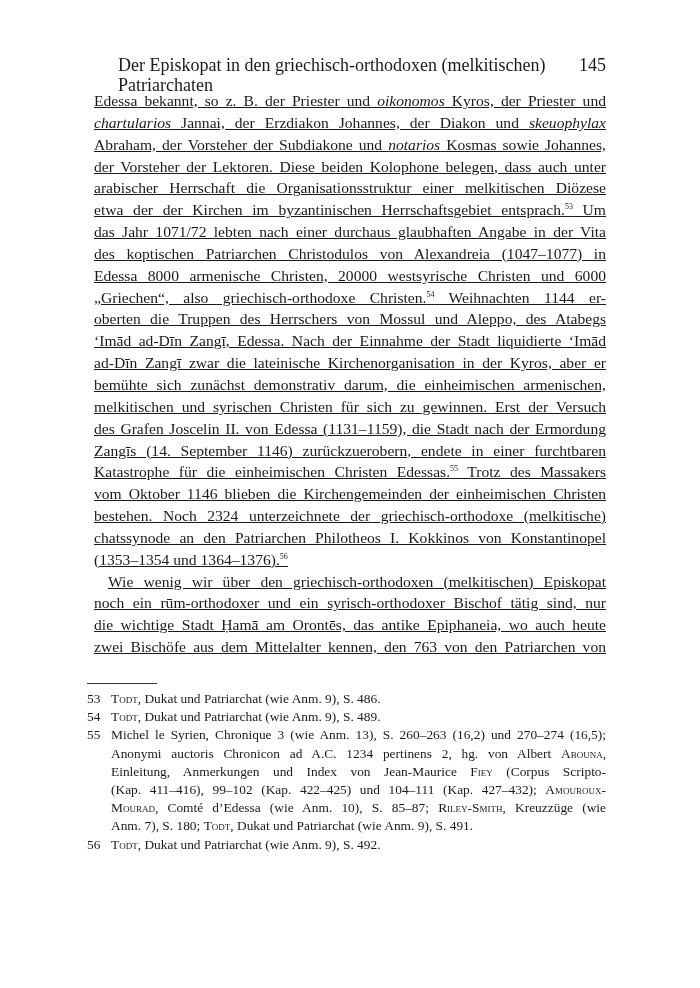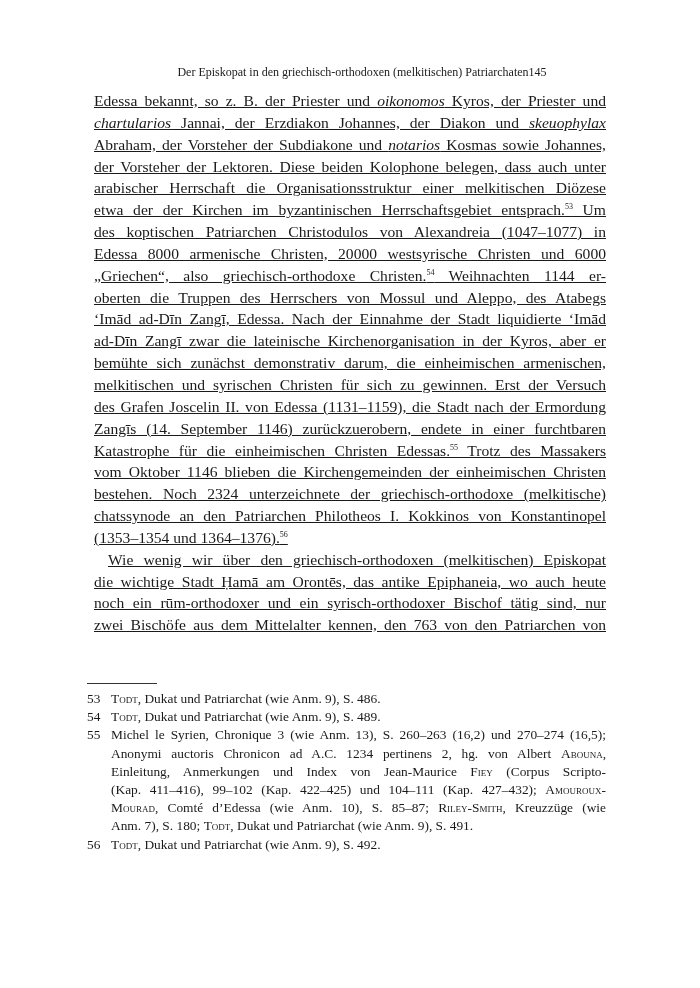--- a/index.html
+++ b/index.html
@@ -1,18 +1,18 @@
 <!DOCTYPE html>
 <html><head>
   <meta charset="utf-8">
   <style>
     html, body { margin: 0; padding: 0; background: #ffffff; }
     body { width: 700px; height: 988px; position: relative; overflow: hidden;
       font-family: "Liberation Serif", "DejaVu Serif", serif; color: #1a1a1a; }
-    .header { position: absolute; top: 62px; left: 118px; width: 488px; font-size: 12px;
+    .header { position: absolute; top: 55px; left: 118px; width: 488px; font-size: 18px;
       display: flex; justify-content: center; line-height: 20px; }
     .body-text { position: absolute; top: 90px; left: 94px; width: 512px; font-size: 15.6px; text-decoration: underline; }
     .line { display: block; height: 21.85px; line-height: 21.85px; white-space: nowrap;
       text-align: justify; text-align-last: justify; }
     .line.last { text-align-last: left; }
     .line.indent { padding-left: 14px; }
     sup { font-size: 8px; line-height: 0; vertical-align: 6px; }
     i { font-style: italic; }
     .sc { font-variant: small-caps; }
     .rule { position: absolute; top: 683px; left: 87px; width: 70px; height: 0;
@@ -31,38 +31,39 @@
   <span>145</span>
 </div>
 
 <div class="body-text" id="body-text">
     <span class="line"><span>Edessa bekannt, so z. B. der Priester und </span><i>oikonomos</i><span> Kyros, der Priester und</span></span>
     <span class="line"><i>chartularios</i><span> Jannai, der Erzdiakon Johannes, der Diakon und </span><i>skeuophylax</i></span>
     <span class="line"><span>Abraham, der Vorsteher der Subdiakone und </span><i>notarios</i><span> Kosmas sowie Johannes,</span></span>
     <span class="line"><span>der Vorsteher der Lektoren. Diese beiden Kolophone belegen, dass auch unter</span></span>
     <span class="line"><span>arabischer Herrschaft die Organisationsstruktur einer melkitischen Diözese</span></span>
     <span class="line"><span>etwa der der Kirchen im byzantinischen Herrschaftsgebiet entsprach.</span><sup>53</sup><span> Um</span></span>
+    <span class="line"><span>das Jahr 1071/72 lebten nach einer durchaus glaubhaften Angabe in der Vita</span></span>
     <span class="line"><span>des koptischen Patriarchen Christodulos von Alexandreia (1047–1077) in</span></span>
     <span class="line"><span>Edessa 8000 armenische Christen, 20000 westsyrische Christen und 6000</span></span>
     <span class="line"><span>„Griechen“, also griechisch-orthodoxe Christen.</span><sup>54</sup><span> Weihnachten 1144 er-</span></span>
     <span class="line"><span>oberten die Truppen des Herrschers von Mossul und Aleppo, des Atabegs</span></span>
     <span class="line"><span>‘Imād ad-Dīn Zangī, Edessa. Nach der Einnahme der Stadt liquidierte ‘Imād</span></span>
     <span class="line"><span>ad-Dīn Zangī zwar die lateinische Kirchenorganisation in der Kyros, aber er</span></span>
     <span class="line"><span>bemühte sich zunächst demonstrativ darum, die einheimischen armenischen,</span></span>
     <span class="line"><span>melkitischen und syrischen Christen für sich zu gewinnen. Erst der Versuch</span></span>
     <span class="line"><span>des Grafen Joscelin II. von Edessa (1131–1159), die Stadt nach der Ermordung</span></span>
     <span class="line"><span>Zangīs (14. September 1146) zurückzuerobern, endete in einer furchtbaren</span></span>
     <span class="line"><span>Katastrophe für die einheimischen Christen Edessas.</span><sup>55</sup><span> Trotz des Massakers</span></span>
     <span class="line"><span>vom Oktober 1146 blieben die Kirchengemeinden der einheimischen Christen</span></span>
     <span class="line"><span>bestehen. Noch 2324 unterzeichnete der griechisch-orthodoxe (melkitische)</span></span>
     <span class="line"><span>chatssynode an den Patriarchen Philotheos I. Kokkinos von Konstantinopel</span></span>
     <span class="line last"><span>(1353–1354 und 1364–1376).</span><sup>56</sup></span>
     <span class="line indent"><span>Wie wenig wir über den griechisch-orthodoxen (melkitischen) Episkopat</span></span>
+    <span class="line"><span>noch ein rūm-orthodoxer und ein syrisch-orthodoxer Bischof tätig sind, nur</span></span>
     <span class="line"><span>die wichtige Stadt Ḥamā am Orontēs, das antike Epiphaneia, wo auch heute</span></span>
-    <span class="line"><span>noch ein rūm-orthodoxer und ein syrisch-orthodoxer Bischof tätig sind, nur</span></span>
     <span class="line"><span>zwei Bischöfe aus dem Mittelalter kennen, den 763 von den Patriarchen von</span></span>
   </div>
 
 <div class="rule"></div>
 
 <div class="footnotes" id="footnotes">
     <div class="fn-line last">
       <span class="fn-num">53</span>
       <span class="fn-text"><span class="sc">Todt</span><span>, Dukat und Patriarchat (wie Anm. 9), S. 486.</span></span>
     </div>

